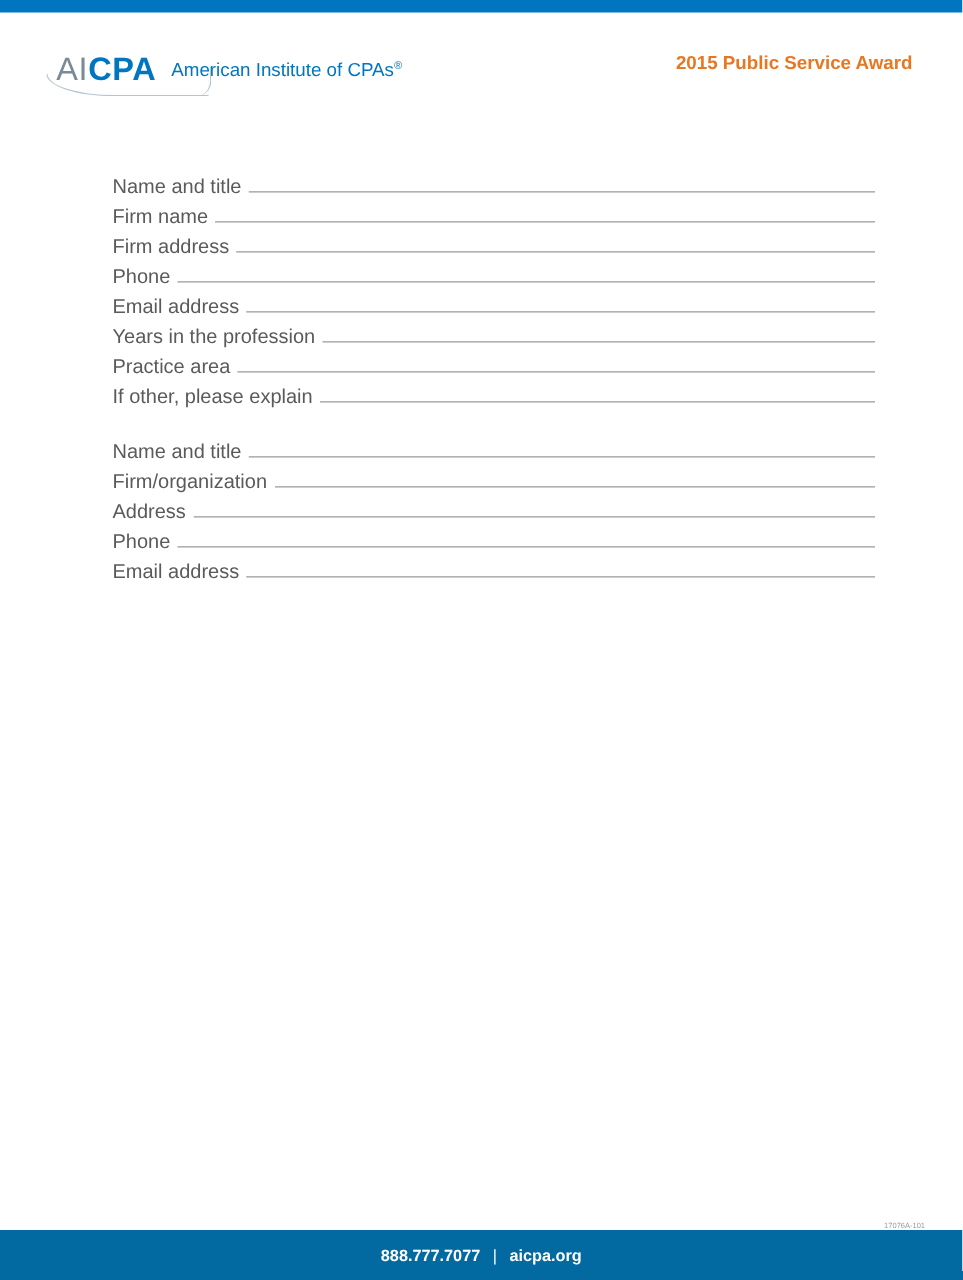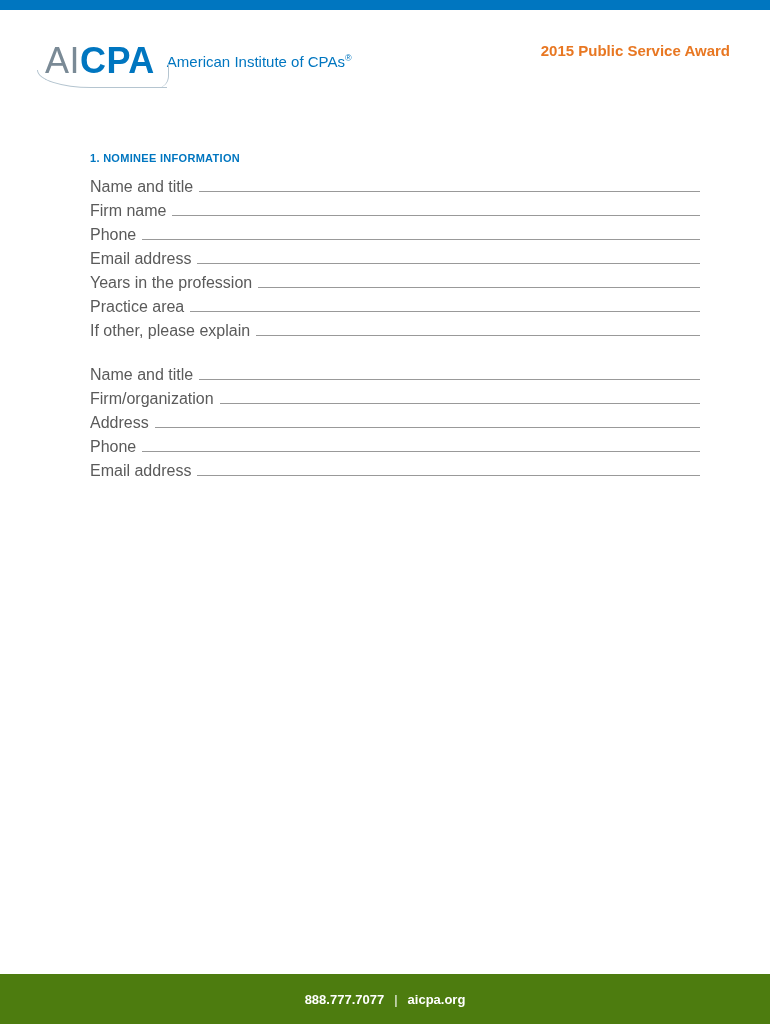--- a/index.html
+++ b/index.html
@@ -25,21 +25,21 @@
       align-items: flex-start;
       padding: 30px 40px 0 45px;
     }
     .logo-section {
       display: flex;
       align-items: center;
       gap: 8px;
     }
     .logo-mark {
       position: relative;
-      font-size: 36px;
+      font-size: 26px;
       font-weight: 400;
       letter-spacing: 0.5px;
     }
     .logo-ai {
       color: #7a8a96;
     }
     .logo-cpa {
       color: #0076c0;
       font-weight: 700;
     }
@@ -120,22 +120,22 @@
       bottom: 40px;
       right: 30px;
       font-size: 6px;
       color: #999;
     }
     .bottom-bar {
       position: absolute;
       bottom: 0;
       left: 0;
       width: 100%;
-      height: 50px;
-      background: #4d7c0f;
+      height: 40px;
+      background: #0369a1;
       display: flex;
       align-items: center;
       justify-content: center;
       color: #fff;
       font-size: 13px;
       font-weight: 700;
     }
     .bar-sep {
       margin: 0 10px;
       color: #fff;
@@ -156,27 +156,30 @@
     <span class="logo-text"><span>American Institute of CPAs</span><span class="logo-reg">®</span></span>
   </div>
   <div class="title-section">
     <div>2015 Public Service Award</div>
   </div>
 </div>
 
 <div class="content">
 
   <div class="section">
-    <div class="section-heading">1. NOMINEE INFORMATION</div>
     <div class="field-row">
       <span class="field-label">Name and title</span>
       <span class="field-line"></span>
     </div>
     <div class="field-row">
       <span class="field-label">Firm name</span>
+      <span class="field-line"></span>
+    </div>
+    <div class="field-row">
+      <span class="field-label">Firm address</span>
       <span class="field-line"></span>
     </div>
     <div class="field-row">
       <span class="field-label">Phone</span>
       <span class="field-line"></span>
     </div>
     <div class="field-row">
       <span class="field-label">Email address</span>
       <span class="field-line"></span>
     </div>

